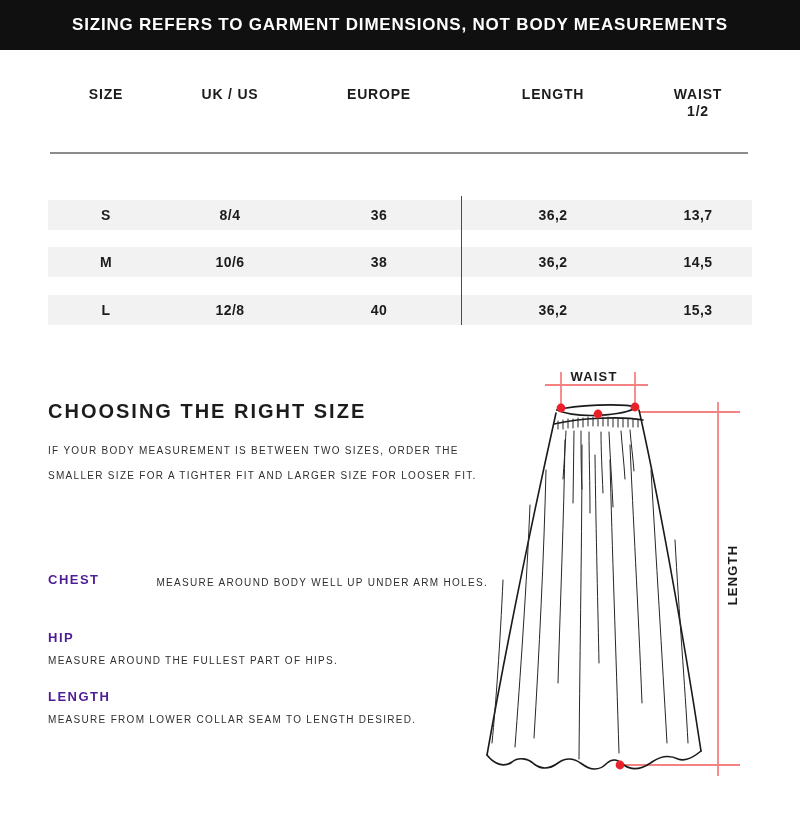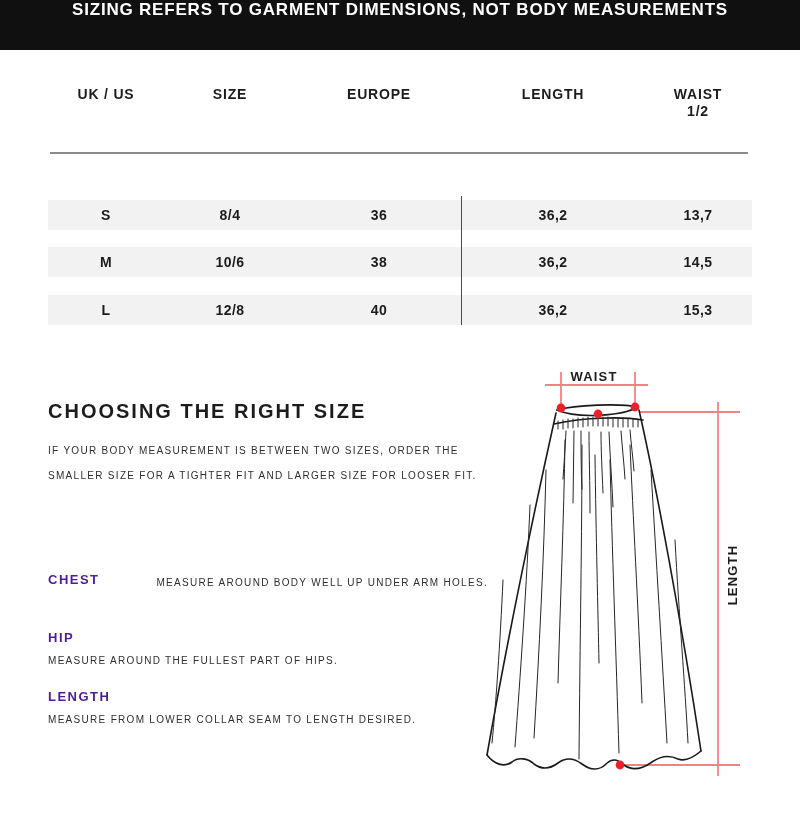--- a/index.html
+++ b/index.html
@@ -2,21 +2,21 @@
 <html><head>
 <meta charset="utf-8">
 <style>
   * { margin: 0; padding: 0; box-sizing: border-box; }
   html, body { width: 800px; height: 823px; background: #ffffff;
     font-family: "Liberation Sans", "DejaVu Sans", sans-serif; }
   .page { position: relative; width: 800px; height: 823px; overflow: hidden; background: #fff; }
 
   
   .banner { position: absolute; left: 0; top: 0; width: 800px; height: 50px;
-    background: #101010; display: flex; justify-content: center; }
+    background: #101010; display: flex; align-items: center; justify-content: center; }
   .banner span { color: #ffffff; font-size: 17px; font-weight: bold; letter-spacing: 0.8px; }
 
   
   .thead { position: absolute; left: 48px; top: 86px; width: 704px;
     display: grid; grid-template-columns: 116px 132px 166px 182px 108px; }
   .thead .th { text-align: center; font-size: 14px; font-weight: bold;
     color: #1c1c1c; letter-spacing: 0.8px; line-height: 17px; }
   .divider { position: absolute; left: 50px; top: 152px; width: 698px; height: 2px; background: #8c8c8c; }
   .trow { position: absolute; left: 48px; width: 704px; height: 30px; background: #f2f2f2;
     display: grid; grid-template-columns: 116px 132px 166px 182px 108px; align-items: center; }
@@ -49,22 +49,22 @@
 </head>
 <body>
 
 <div class="page">
 
   <div class="banner">
     <span>SIZING REFERS TO GARMENT DIMENSIONS, NOT BODY MEASUREMENTS</span>
   </div>
 
   <div class="thead">
+    <div class="th">SIZE</div>
     <div class="th">UK / US</div>
-    <div class="th">SIZE</div>
     <div class="th">EUROPE</div>
     <div class="th">LENGTH</div>
     <div class="th">
       <div>WAIST</div>
       <div>1/2</div>
     </div>
   </div>
 
   <div class="divider"></div>
 

